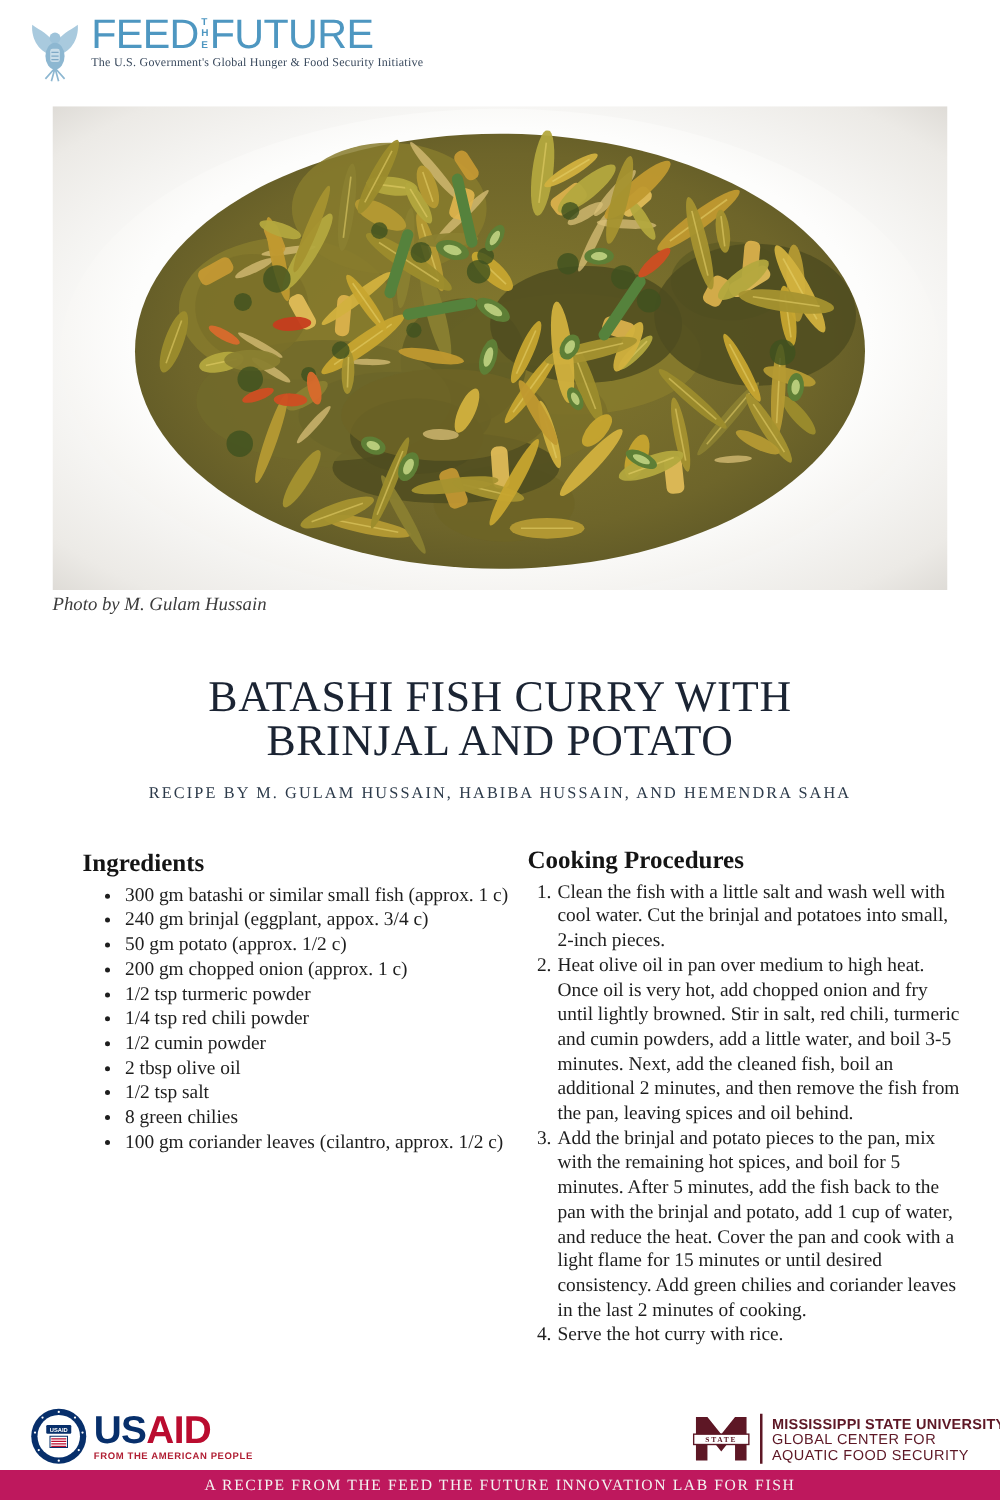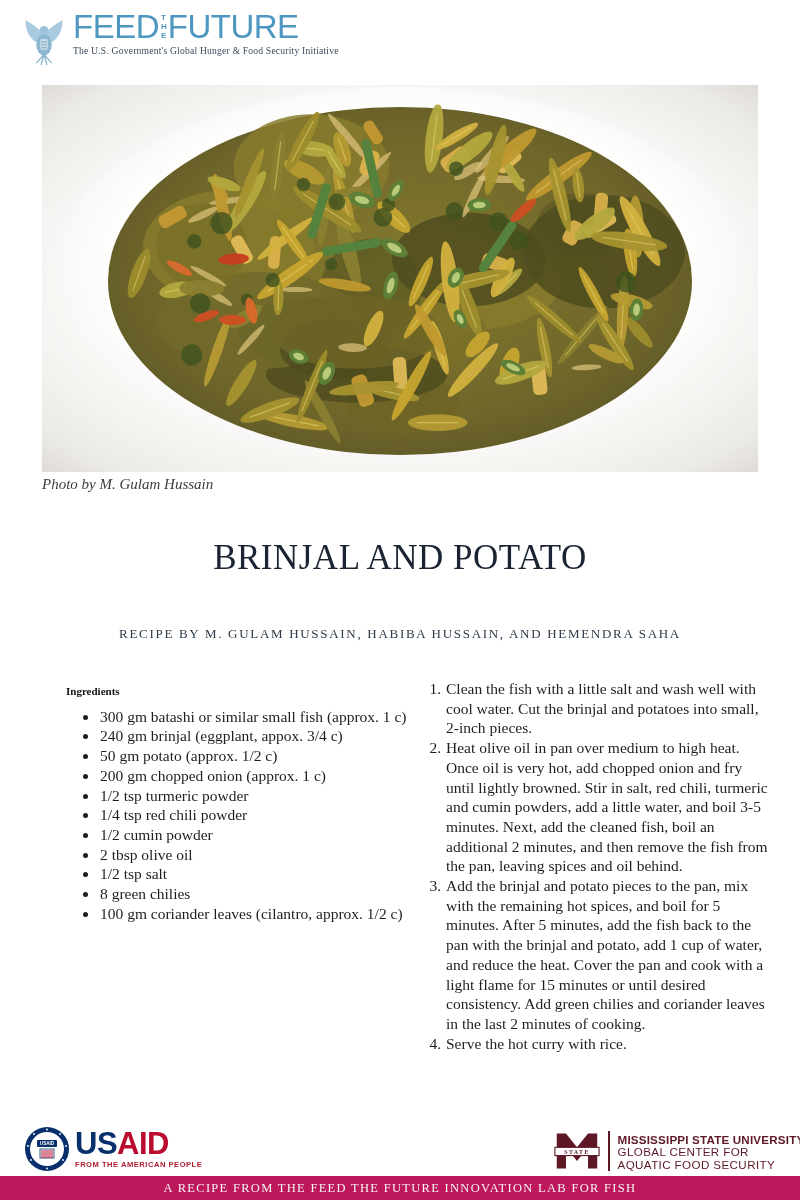--- a/index.html
+++ b/index.html
@@ -31,21 +31,21 @@
   
   .title { position:absolute; top:540px; left:0; width:800px; text-align:center;
     color:#1b2433; font-size:35px; line-height:35px; letter-spacing:0.5px; }
   .subtitle { position:absolute; top:626px; left:0; width:800px; text-align:center;
     color:#2c3a4a; font-size:13px; letter-spacing:1.7px; }
 
   
   .col { position:absolute; width:348px; font-size:15.5px; line-height:19.7px; }
   .col-left  { left:66px;  top:682px; }
   .col-right { left:422px; top:679px; }
-  .col h3 { margin:0 0 5px 0; font-size:11px; font-weight:700; color:#141414; }
+  .col h3 { margin:0 0 5px 0; font-size:20px; font-weight:700; color:#141414; }
   .ing-list { margin:0; padding:0 0 0 33px; list-style:disc; }
   .ing-list li { padding-left:1px; }
   .proc-list { margin:0; padding:0 0 0 23px; list-style:decimal; }
   .proc-list li { padding-left:1px; }
 
   
   .usaid { position:absolute; left:24px; top:1126px; display:flex; align-items:center; }
   .usaid-seal { width:46px; height:46px; }
   .usaid-textcol { margin-left:5px; font-family:"Liberation Sans", sans-serif; }
   .usaid-word { font-size:31px; line-height:28px; font-weight:700; letter-spacing:-0.5px; }
@@ -490,20 +490,21 @@
           <ellipse transform="translate(191.6,174.1) rotate(176)" rx="15.4" ry="5.5" fill="#c63c1e" opacity="0.95"></ellipse>
           <ellipse transform="translate(164.4,231.2) rotate(160)" rx="13.3" ry="4.3" fill="#cf4e22" opacity="0.95"></ellipse>
           <ellipse transform="translate(481.5,125.2) rotate(138)" rx="16.7" ry="4.9" fill="#cf4e22" opacity="0.95"></ellipse>
           <ellipse transform="translate(190.4,234.9) rotate(1)" rx="13.4" ry="5.2" fill="#cf4e22" opacity="0.95"></ellipse>
         </g>
     </svg>
   </div>
   <div class="caption">Photo by M. Gulam Hussain</div>
 
   <div class="title">
+    <span style="display:block">BATASHI FISH CURRY WITH</span>
     <span style="display:block">BRINJAL AND POTATO</span>
   </div>
   <div class="subtitle">RECIPE BY M. GULAM HUSSAIN, HABIBA HUSSAIN, AND HEMENDRA SAHA</div>
 
   <div class="col col-left">
     <h3>Ingredients</h3>
     <ul class="ing-list">
       <li>300 gm batashi or similar small fish (approx. 1 c)</li>
       <li>240 gm brinjal (eggplant, appox. 3/4 c)</li>
       <li>50 gm potato (approx. 1/2 c)</li>
@@ -512,20 +513,21 @@
       <li>1/4 tsp red chili powder</li>
       <li>1/2 cumin powder</li>
       <li>2 tbsp olive oil</li>
       <li>1/2 tsp salt</li>
       <li>8 green chilies</li>
       <li>100 gm coriander leaves (cilantro, approx. 1/2 c)</li>
     </ul>
   </div>
 
   <div class="col col-right">
+    <h3>Cooking Procedures</h3>
     <ol class="proc-list">
       <li>Clean the fish with a little salt and wash well with cool water. Cut the brinjal and potatoes into small, 2-inch pieces.</li>
       <li>Heat olive oil in pan over medium to high heat. Once oil is very hot, add chopped onion and fry until lightly browned. Stir in salt, red chili, turmeric and cumin powders, add a little water, and boil 3-5 minutes. Next, add the cleaned fish, boil an additional 2 minutes, and then remove the fish from the pan, leaving spices and oil behind.</li>
       <li>Add the brinjal and potato pieces to the pan, mix with the remaining hot spices, and boil for 5 minutes. After 5 minutes, add the fish back to the pan with the brinjal and potato, add 1 cup of water, and reduce the heat. Cover the pan and cook with a light flame for 15 minutes or until desired consistency. Add green chilies and coriander leaves in the last 2 minutes of cooking.</li>
       <li>Serve the hot curry with rice.</li>
     </ol>
   </div>
 
   <div class="usaid">
     <svg class="usaid-seal" viewBox="0 0 46 46">

